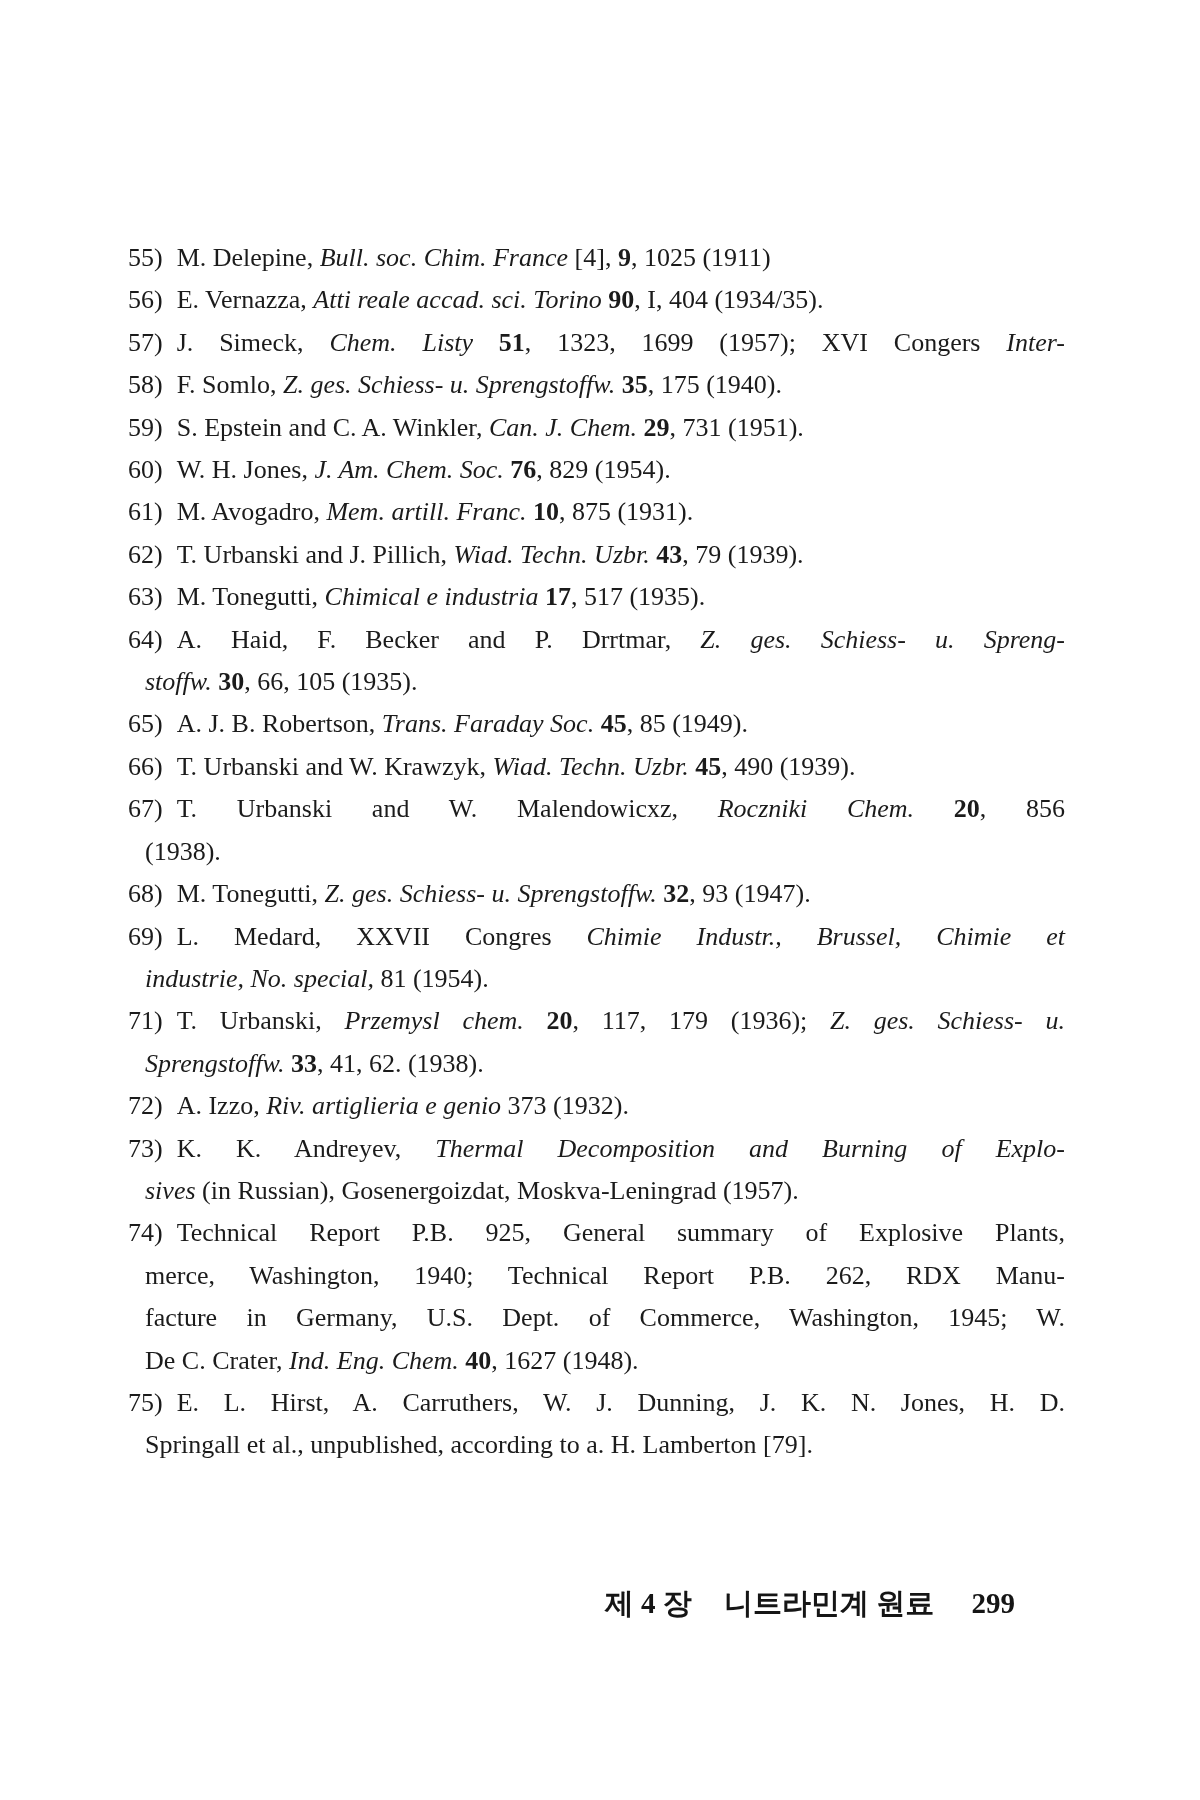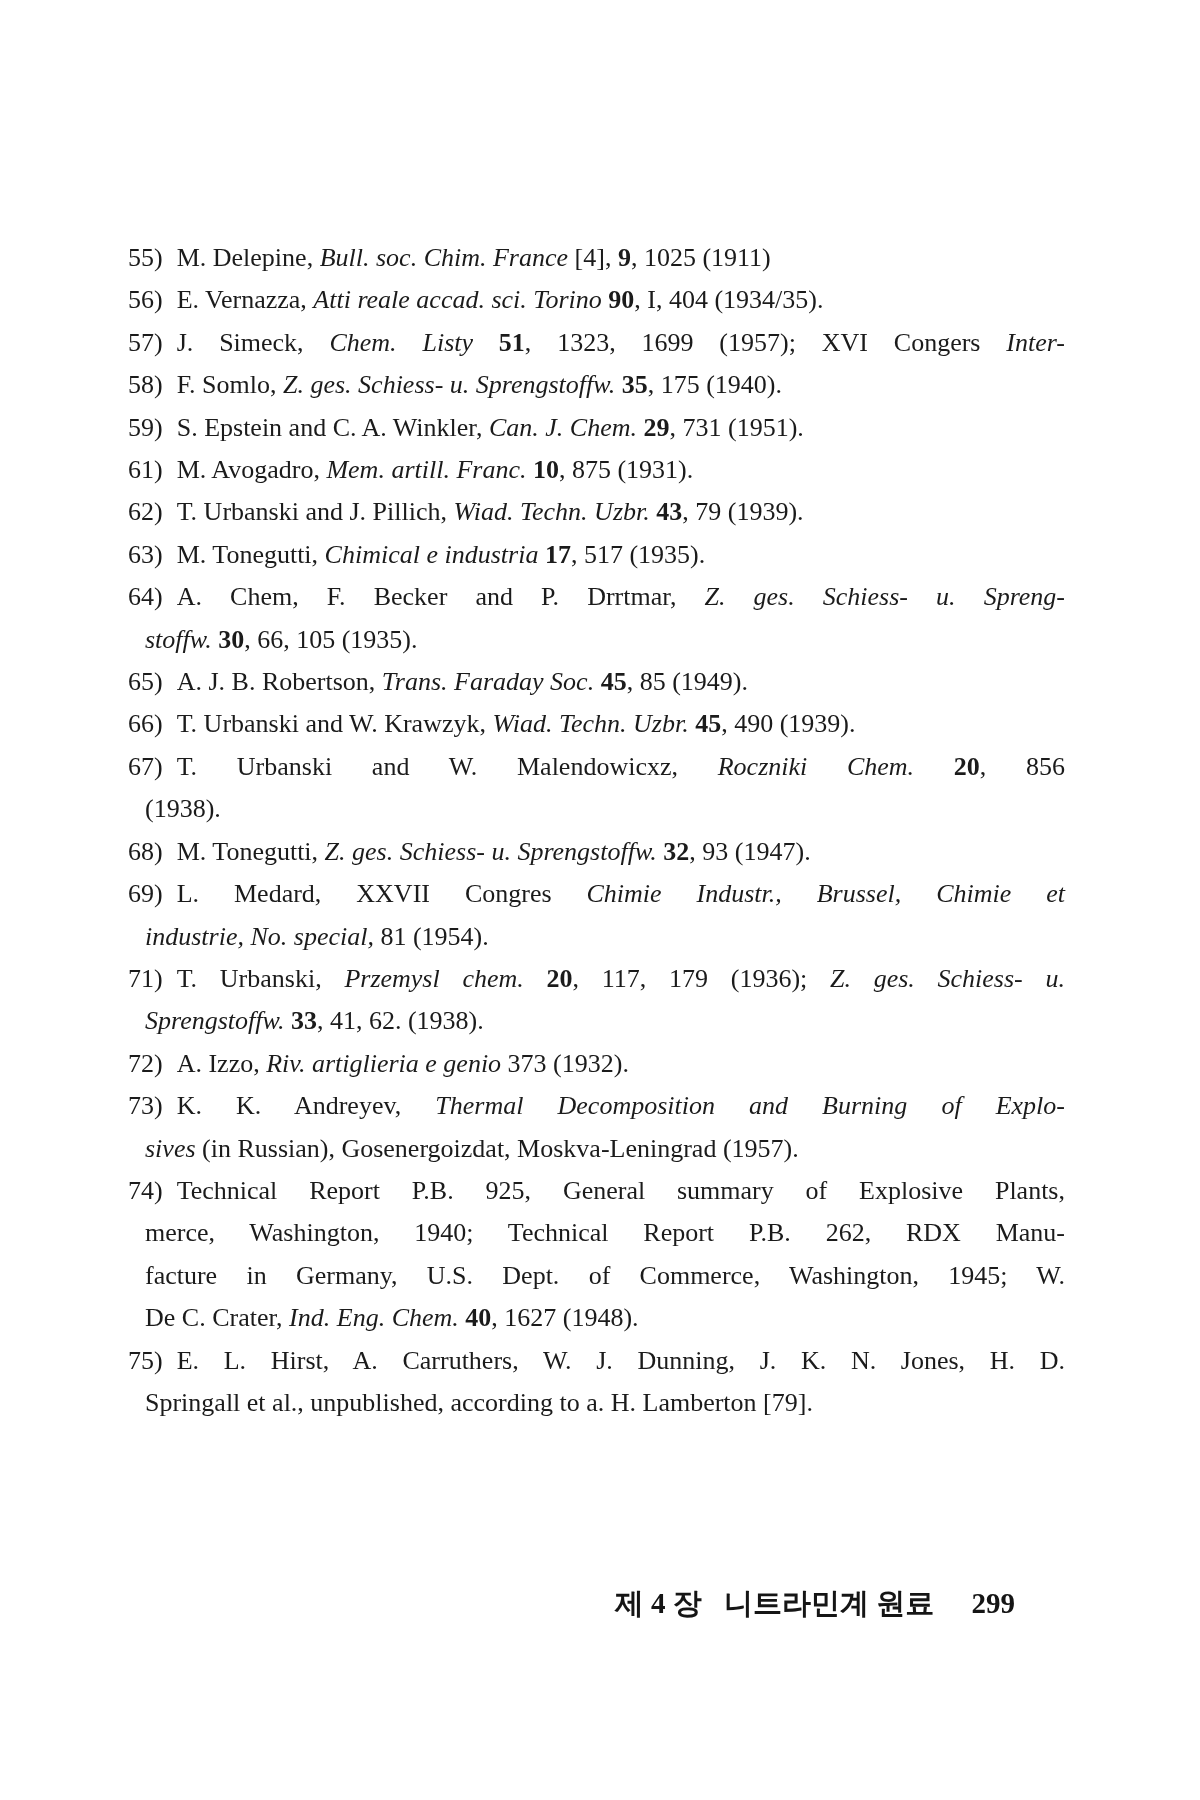--- a/index.html
+++ b/index.html
@@ -41,21 +41,21 @@
     position: absolute;
     top: 1581px;
     left: 0;
     width: 1015px;
     text-align: right;
     font-size: 29px;
     line-height: 44px;
     font-weight: bold;
     color: #151515;
   }
-  .footer .gap-sm { margin-left: 15px; }
+  .footer .gap-sm { margin-left: 25px; }
   .footer .gap-lg { margin-left: 30px; }
 </style>
 </head>
 <body>
 
 <div class="page">
 
   <div class="refs">
       <div class="ref-entry">
         <div class="ref-line"><span class="ref-num">55)</span><span>M. Delepine, </span><span class="it">Bull. soc. Chim. France</span><span> [4], </span><span class="bd">9</span><span>, 1025 (1911)</span></div>
@@ -66,30 +66,33 @@
       <div class="ref-entry">
         <div class="ref-line just"><span class="ref-num">57)</span><span>J. Simeck, </span><span class="it">Chem. Listy </span><span class="bd">51</span><span>, 1323, 1699 (1957); XVI Congers </span><span class="it">Inter-</span></div>
       </div>
       <div class="ref-entry">
         <div class="ref-line"><span class="ref-num">58)</span><span>F. Somlo, </span><span class="it">Z. ges. Schiess- u. Sprengstoffw. </span><span class="bd">35</span><span>, 175 (1940).</span></div>
       </div>
       <div class="ref-entry">
         <div class="ref-line"><span class="ref-num">59)</span><span>S. Epstein and C. A. Winkler, </span><span class="it">Can. J. Chem. </span><span class="bd">29</span><span>, 731 (1951).</span></div>
       </div>
       <div class="ref-entry">
+        <div class="ref-line"><span class="ref-num">60)</span><span>W. H. Jones, </span><span class="it">J. Am. Chem. Soc. </span><span class="bd">76</span><span>, 829 (1954).</span></div>
+      </div>
+      <div class="ref-entry">
         <div class="ref-line"><span class="ref-num">61)</span><span>M. Avogadro, </span><span class="it">Mem. artill. Franc. </span><span class="bd">10</span><span>, 875 (1931).</span></div>
       </div>
       <div class="ref-entry">
         <div class="ref-line"><span class="ref-num">62)</span><span>T. Urbanski and J. Pillich, </span><span class="it">Wiad. Techn. Uzbr. </span><span class="bd">43</span><span>, 79 (1939).</span></div>
       </div>
       <div class="ref-entry">
         <div class="ref-line"><span class="ref-num">63)</span><span>M. Tonegutti, </span><span class="it">Chimical e industria </span><span class="bd">17</span><span>, 517 (1935).</span></div>
       </div>
       <div class="ref-entry">
-        <div class="ref-line just"><span class="ref-num">64)</span><span>A. Chem, F. Becker and P. Drrtmar, </span><span class="it">Z. ges. Schiess- u. Spreng-</span></div>
+        <div class="ref-line just"><span class="ref-num">64)</span><span>A. Haid, F. Becker and P. Drrtmar, </span><span class="it">Z. ges. Schiess- u. Spreng-</span></div>
         <div class="ref-line cont"><span class="it">stoffw. </span><span class="bd">30</span><span>, 66, 105 (1935).</span></div>
       </div>
       <div class="ref-entry">
         <div class="ref-line"><span class="ref-num">65)</span><span>A. J. B. Robertson, </span><span class="it">Trans. Faraday Soc. </span><span class="bd">45</span><span>, 85 (1949).</span></div>
       </div>
       <div class="ref-entry">
         <div class="ref-line"><span class="ref-num">66)</span><span>T. Urbanski and W. Krawzyk, </span><span class="it">Wiad. Techn. Uzbr. </span><span class="bd">45</span><span>, 490 (1939).</span></div>
       </div>
       <div class="ref-entry">
         <div class="ref-line just"><span class="ref-num">67)</span><span>T. Urbanski and W. Malendowicxz, </span><span class="it">Roczniki Chem. </span><span class="bd">20</span><span>, 856</span></div>

